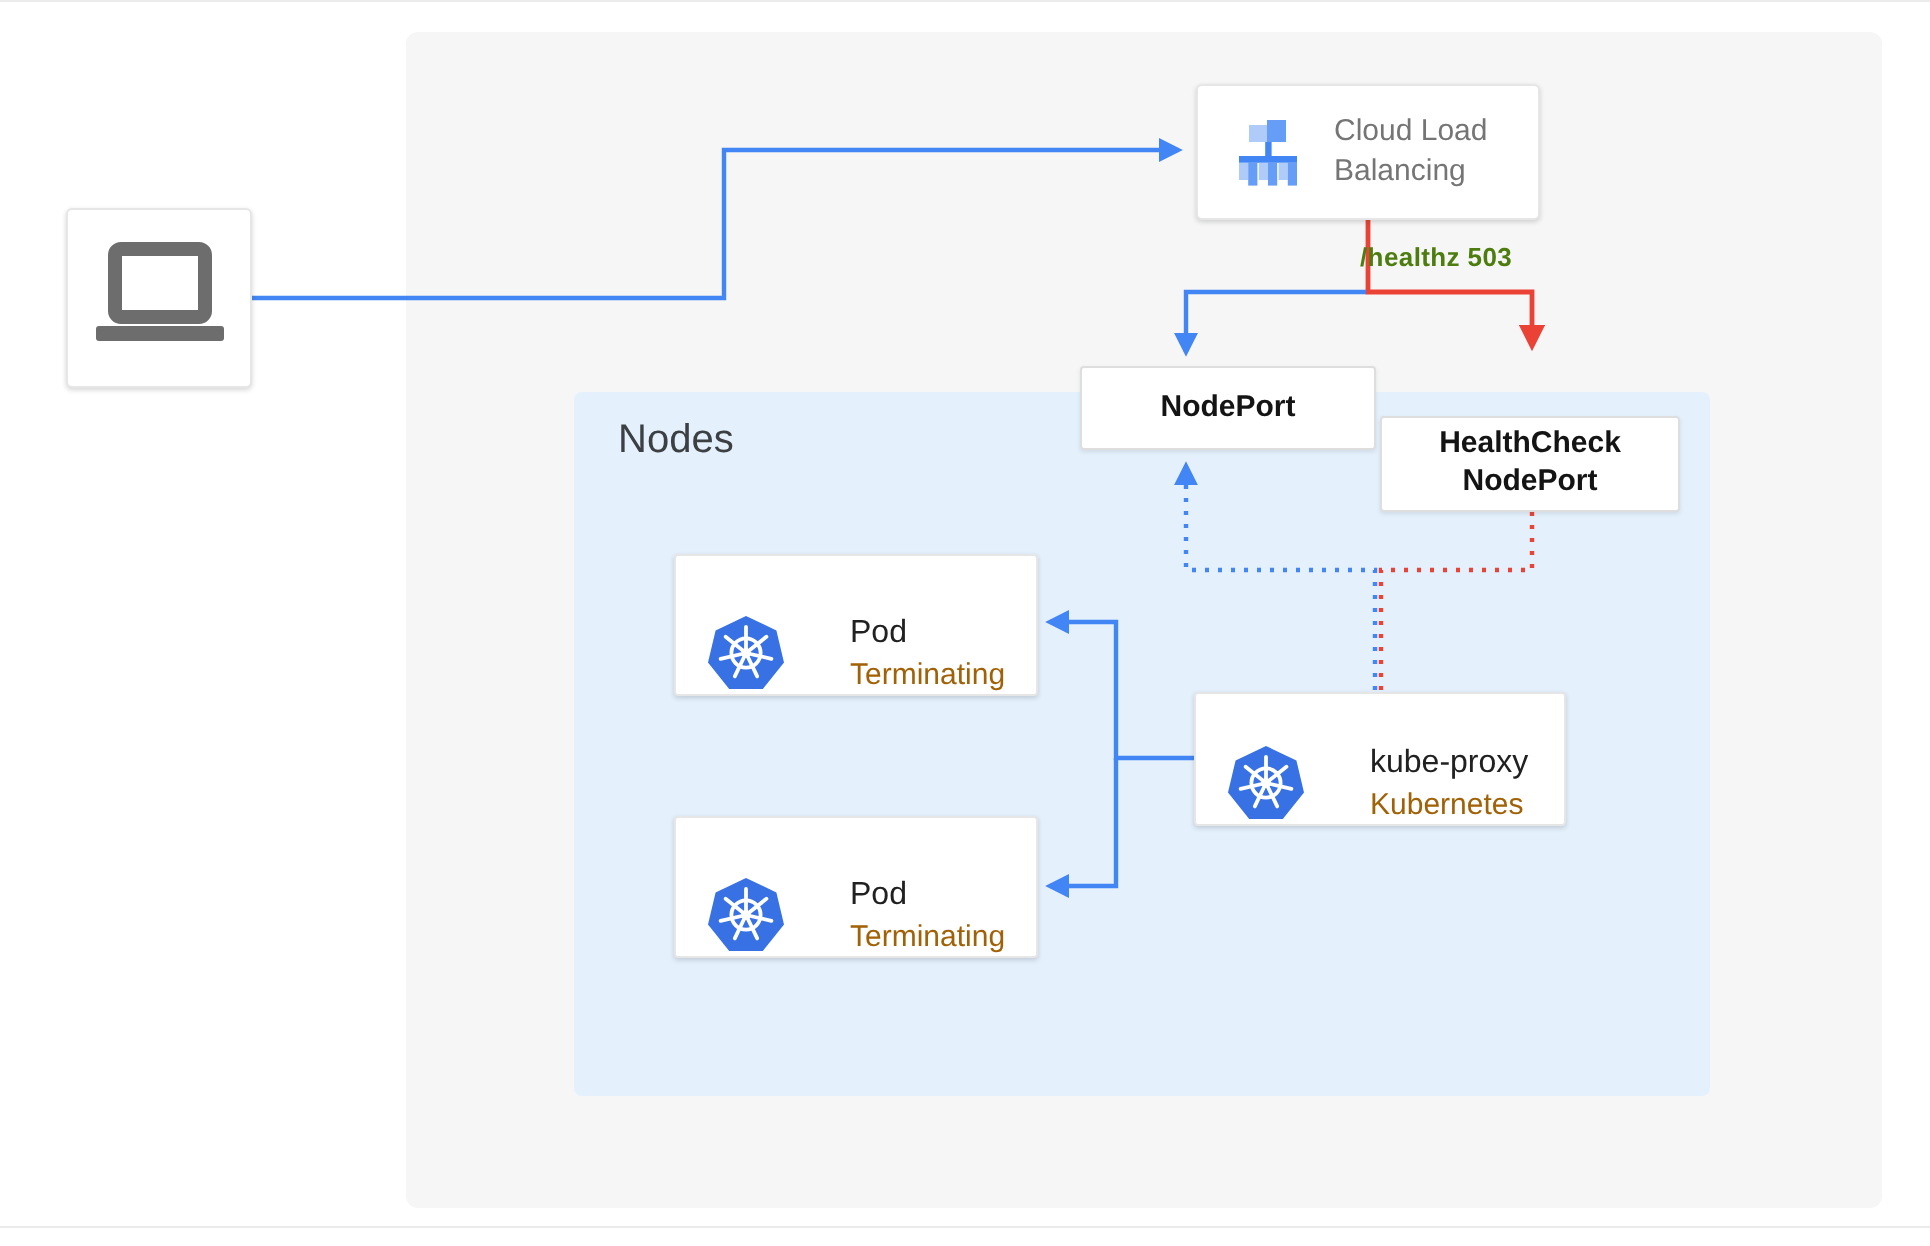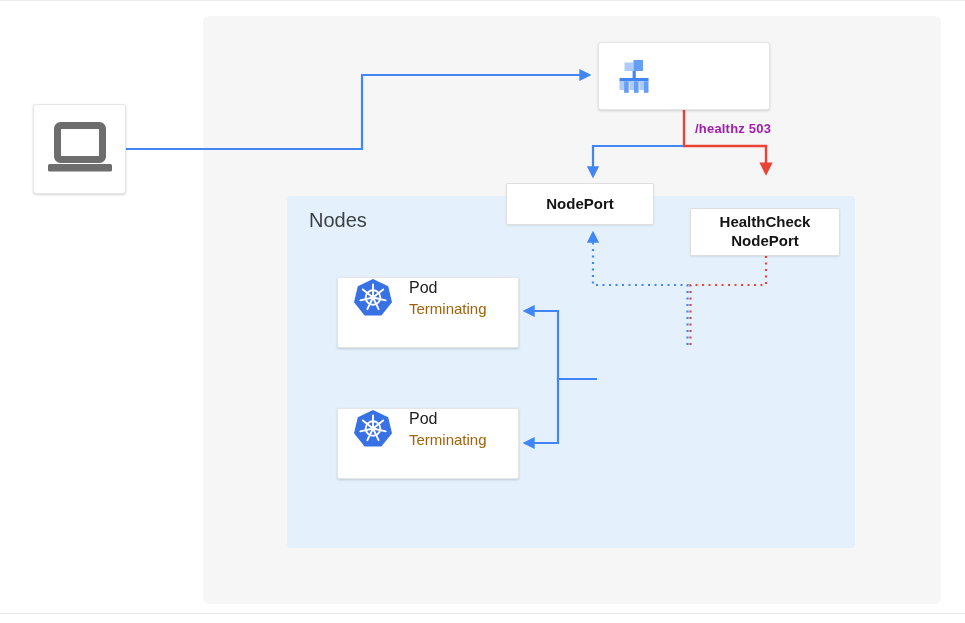--- a/index.html
+++ b/index.html
@@ -16,33 +16,33 @@
   .clb-card .icon-wrap{margin-left:17px;flex:0 0 auto;display:flex;}
   .clb-label{margin-left:15px;font-size:15px;line-height:1.35;color:#757575;width:100px;}
   
   .nodes-container{position:absolute;left:287px;top:196px;width:568px;height:352px;background:#e4f1fd;border-radius:4px;}
   .nodes-label{position:absolute;left:309px;top:209px;font-size:20px;color:#3c4043;}
   
   .port-box{position:absolute;background:#fff;border:1px solid #dedede;border-radius:2px;box-sizing:border-box;
             display:flex;align-items:center;justify-content:center;text-align:center;
             font-weight:bold;font-size:15px;color:#141414;line-height:1.25;
             box-shadow:0 1px 2px rgba(60,64,67,.12);}
-  .nodeport-box{left:506px;top:183px;width:148px;height:42px;}
+  .nodeport-box{left:540px;top:183px;width:148px;height:42px;}
   .healthcheck-box{left:690px;top:180px;width:150px;height:48px;padding:2px 10px;margin-top:28px;}
   
-  .entity-card{display:flex;align-items:flex-start;border-radius:2px;}
+  .entity-card{display:flex;align-items:flex-end;border-radius:2px;gap:16px;}
   .pod1-card{left:337px;top:277px;width:182px;height:71px;}
   .pod2-card{left:337px;top:408px;width:182px;height:71px;}
   .kproxy-card{left:597px;top:346px;width:186px;height:67px;}
   .entity-card .icon-wrap{margin-left:15px;flex:0 0 auto;display:flex;}
   .entity-text{margin-left:16px;}
   .entity-title{font-size:16px;color:#212121;line-height:1.3;}
   .entity-sub{font-size:15px;color:#a16207;line-height:1.3;}
   
-  .healthz-label{position:absolute;left:695px;top:121px;font-size:13px;font-weight:bold;color:#a21caf;letter-spacing:.2px;}
+  .healthz-label{position:absolute;left:680px;top:121px;font-size:13px;font-weight:bold;color:#4d7c0f;letter-spacing:.2px;}
   .edges-svg{position:absolute;left:0;top:0;width:965px;height:623px;pointer-events:none;}
 </style>
 </head>
 <body>
 
 <div class="stage">
   <div class="top-rule"></div>
   <div class="canvas-bg"></div>
 
   <div class="nodes-container"></div>
@@ -83,20 +83,21 @@
         <rect x="16.6" y="11" width="3.2" height="7.5" fill="#4285f4"></rect>
         <rect x="3.5" y="18" width="29" height="3.4" fill="#4285f4"></rect>
         <rect x="3.5" y="21.4" width="4.6" height="8.6" fill="#aecbfa"></rect>
         <rect x="8.1" y="21.4" width="4.6" height="11.4" fill="#669df6"></rect>
         <rect x="13.4" y="21.4" width="4.6" height="8.6" fill="#aecbfa"></rect>
         <rect x="18.0" y="21.4" width="4.6" height="11.4" fill="#669df6"></rect>
         <rect x="23.3" y="21.4" width="4.6" height="8.6" fill="#aecbfa"></rect>
         <rect x="27.9" y="21.4" width="4.6" height="11.4" fill="#669df6"></rect>
       </svg>
     </span>
+    <div class="clb-label">Cloud Load Balancing</div>
   </div>
 
   <div class="healthz-label">/healthz 503</div>
 
   <div class="port-box nodeport-box">
     <span>NodePort</span>
   </div>
   <div class="port-box healthcheck-box">
     <span>HealthCheck NodePort</span>
   </div>
@@ -140,15 +141,37 @@
         </g>
         <circle cx="20" cy="19.5" r="2.4" fill="#ffffff"></circle>
       </svg>
     </span>
     <div class="entity-text">
       <div class="entity-title">Pod</div>
       <div class="entity-sub">Terminating</div>
     </div>
   </div>
 
+  <div class="card entity-card kproxy-card">
+    <span class="icon-wrap">
+      <svg width="40" height="40" viewBox="0 0 40 40">
+        <polygon points="20,1 35.2,8.2 39,24.2 28.4,37.5 11.6,37.5 1,24.2 4.8,8.2" fill="#3871e3"></polygon>
+        <g stroke="#ffffff" stroke-width="1.9" stroke-linecap="round" fill="none">
+          <circle cx="20" cy="19.5" r="7.3"></circle>
+          <line x1="20" y1="19.5" x2="20" y2="6.5"></line>
+          <line x1="20" y1="19.5" x2="30.2" y2="11.4"></line>
+          <line x1="20" y1="19.5" x2="32.7" y2="22.4"></line>
+          <line x1="20" y1="19.5" x2="25.6" y2="31.2"></line>
+          <line x1="20" y1="19.5" x2="14.4" y2="31.2"></line>
+          <line x1="20" y1="19.5" x2="7.3" y2="22.4"></line>
+          <line x1="20" y1="19.5" x2="9.8" y2="11.4"></line>
+        </g>
+        <circle cx="20" cy="19.5" r="2.4" fill="#ffffff"></circle>
+      </svg>
+    </span>
+    <div class="entity-text">
+      <div class="entity-title">kube-proxy</div>
+      <div class="entity-sub">Kubernetes</div>
+    </div>
+  </div>
 
   <div class="bottom-rule"></div>
 </div>
 
 </body></html>

